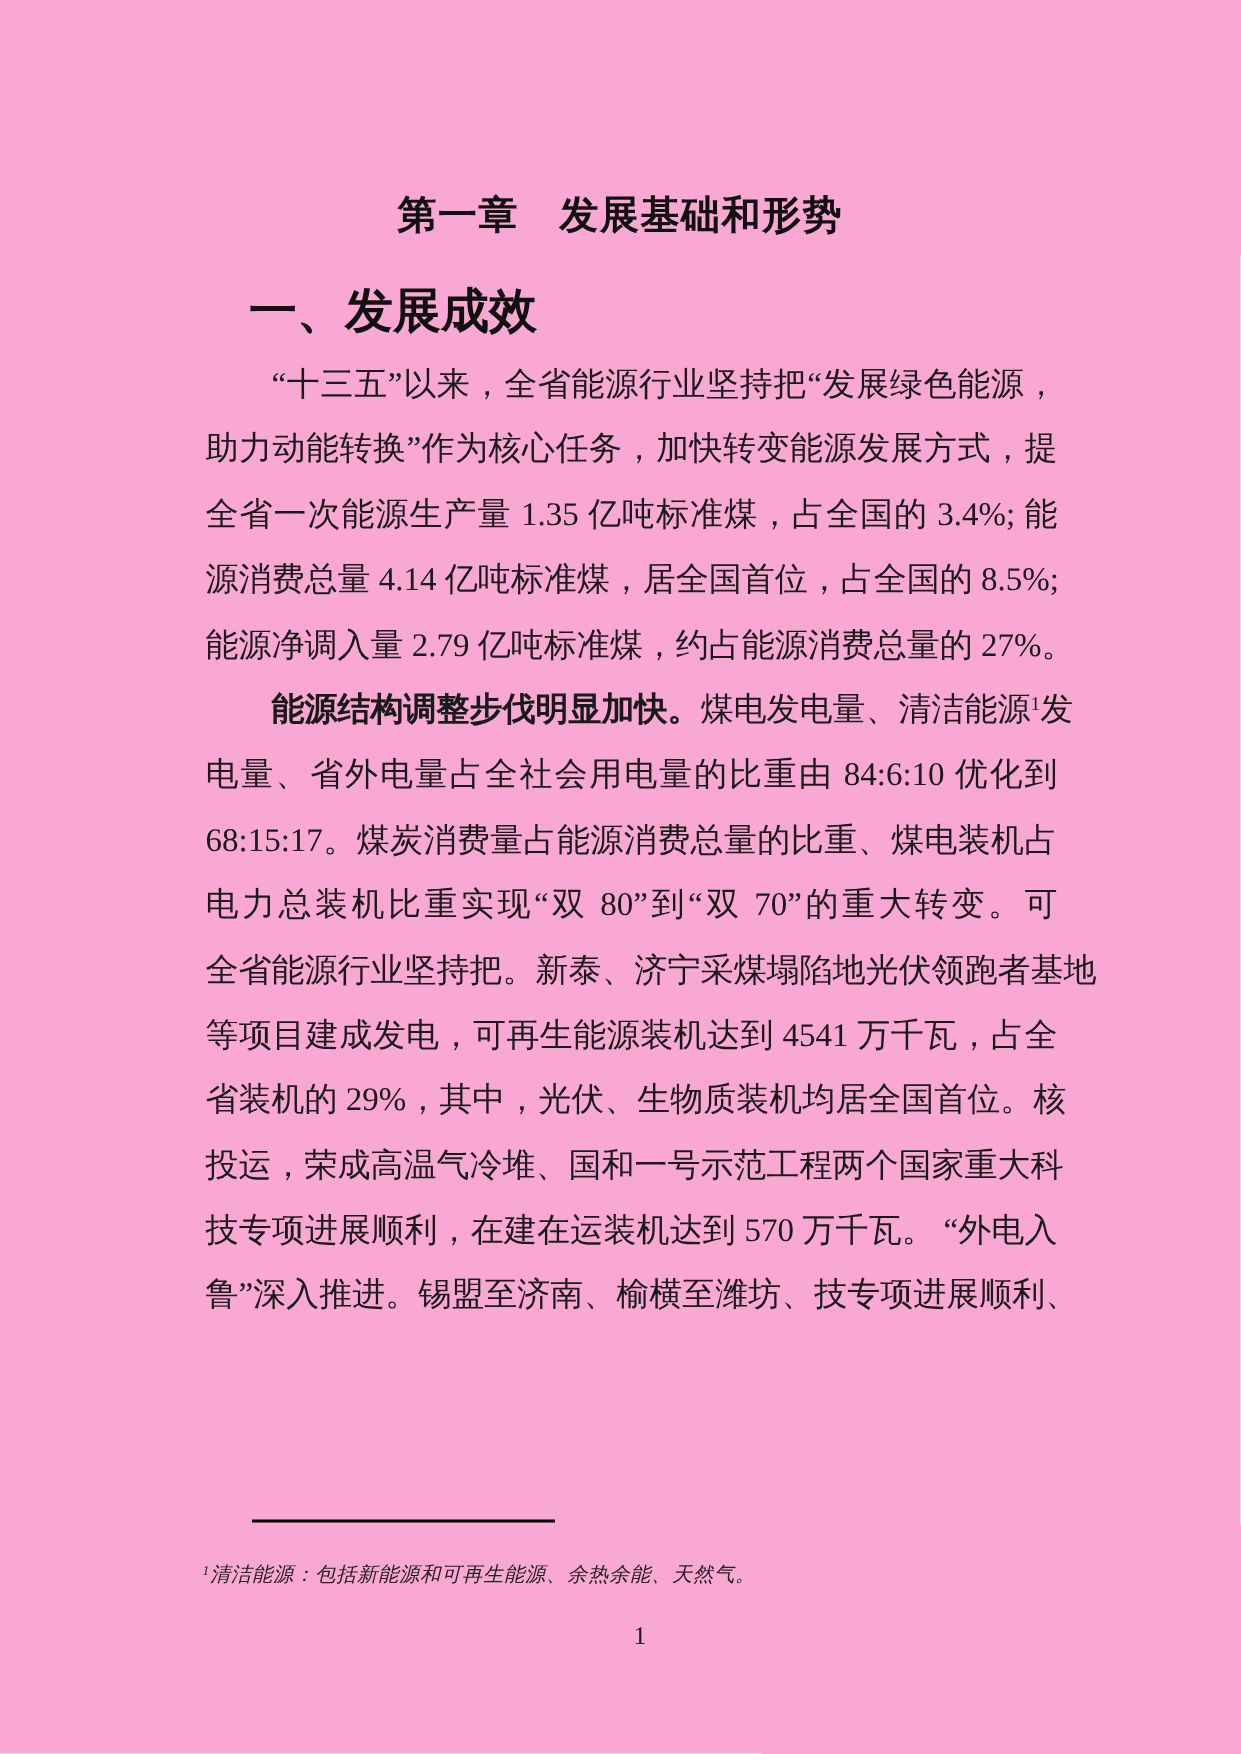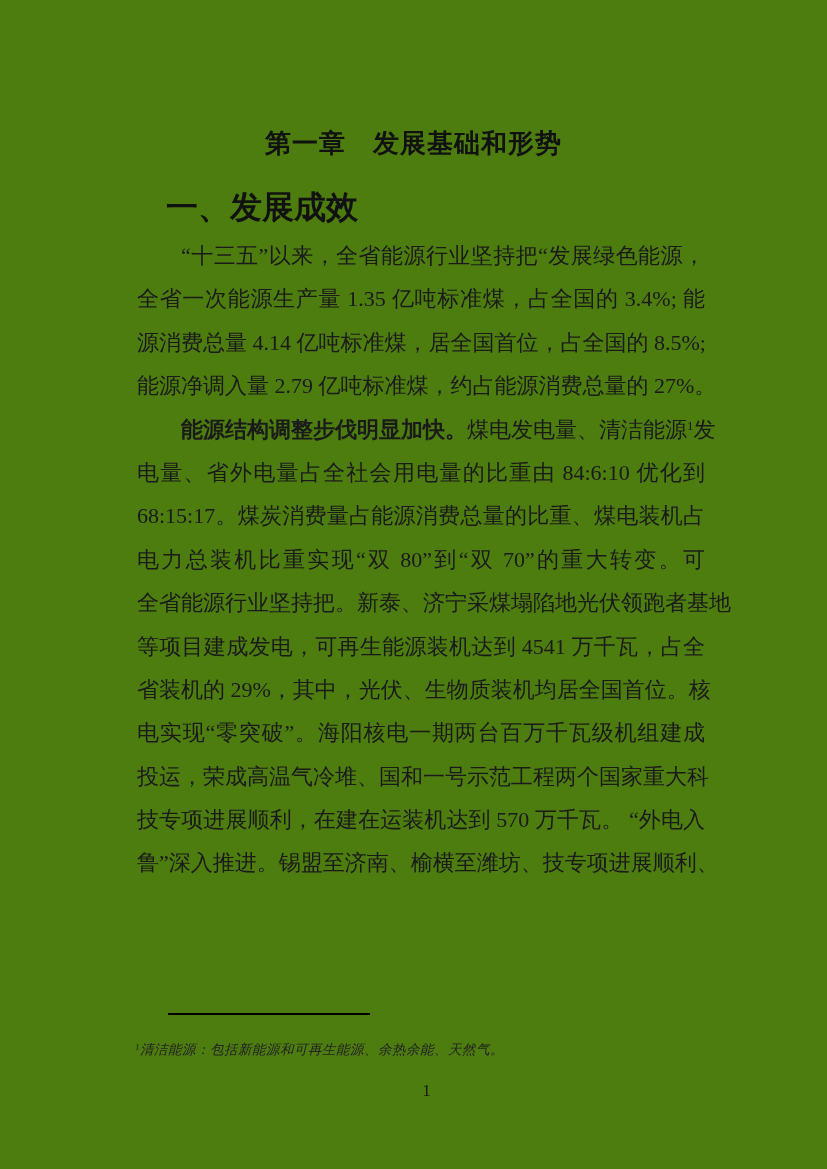--- a/index.html
+++ b/index.html
@@ -1,20 +1,20 @@
 <!DOCTYPE html>
 <html><head>
 <meta charset="utf-8">
 <style>
   html, body { margin: 0; padding: 0; background: #ffffff; }
   .page {
     position: relative;
     width: 827px;
     height: 1169px;
-    background: #4d7c0f;
+    background: #f9a8d4;
     overflow: hidden;
     color: #1a1a1a;
   }
   .doc-title {
     position: absolute;
     top: 126px;
     left: 0;
     right: 0;
     text-align: center;
     font-family: "Liberation Sans", "DejaVu Sans", sans-serif;
@@ -99,31 +99,31 @@
 <body>
 
 <div class="page">
 
   <div class="doc-title">第一章　发展基础和形势</div>
 
   <div class="section-heading">一、发展成效</div>
 
   <div class="body-block">
     <div class="line indent">“十三五”以来，全省能源行业坚持把“发展绿色能源，</div>
+    <div class="line">助力动能转换”作为核心任务，加快转变能源发展方式，提</div>
     <div class="line">全省一次能源生产量 1.35 亿吨标准煤，占全国的 3.4%; 能</div>
     <div class="line">源消费总量 4.14 亿吨标准煤，居全国首位，占全国的 8.5%;</div>
     <div class="line">能源净调入量 2.79 亿吨标准煤，约占能源消费总量的 27%。</div>
     <div class="line indent"><span class="lead-bold">能源结构调整步伐明显加快。</span><span>煤电发电量、清洁能源</span><sup class="fn-ref">1</sup><span>发</span></div>
     <div class="line">电量、省外电量占全社会用电量的比重由 84:6:10 优化到</div>
     <div class="line">68:15:17。煤炭消费量占能源消费总量的比重、煤电装机占</div>
     <div class="line">电力总装机比重实现“双 80”到“双 70”的重大转变。可</div>
     <div class="line">全省能源行业坚持把。新泰、济宁采煤塌陷地光伏领跑者基地</div>
     <div class="line">等项目建成发电，可再生能源装机达到 4541 万千瓦，占全</div>
     <div class="line">省装机的 29%，其中，光伏、生物质装机均居全国首位。核</div>
-    <div class="line">电实现“零突破”。海阳核电一期两台百万千瓦级机组建成</div>
     <div class="line">投运，荣成高温气冷堆、国和一号示范工程两个国家重大科</div>
     <div class="line">技专项进展顺利，在建在运装机达到 570 万千瓦。 “外电入</div>
     <div class="line">鲁”深入推进。锡盟至济南、榆横至潍坊、技专项进展顺利、</div>
   </div>
 
   <div class="footnote-rule"></div>
 
   <div class="footnote"><sup>1</sup><span>清洁能源：包括新能源和可再生能源、余热余能、天然气。</span></div>
 
   <div class="page-number">1</div>

